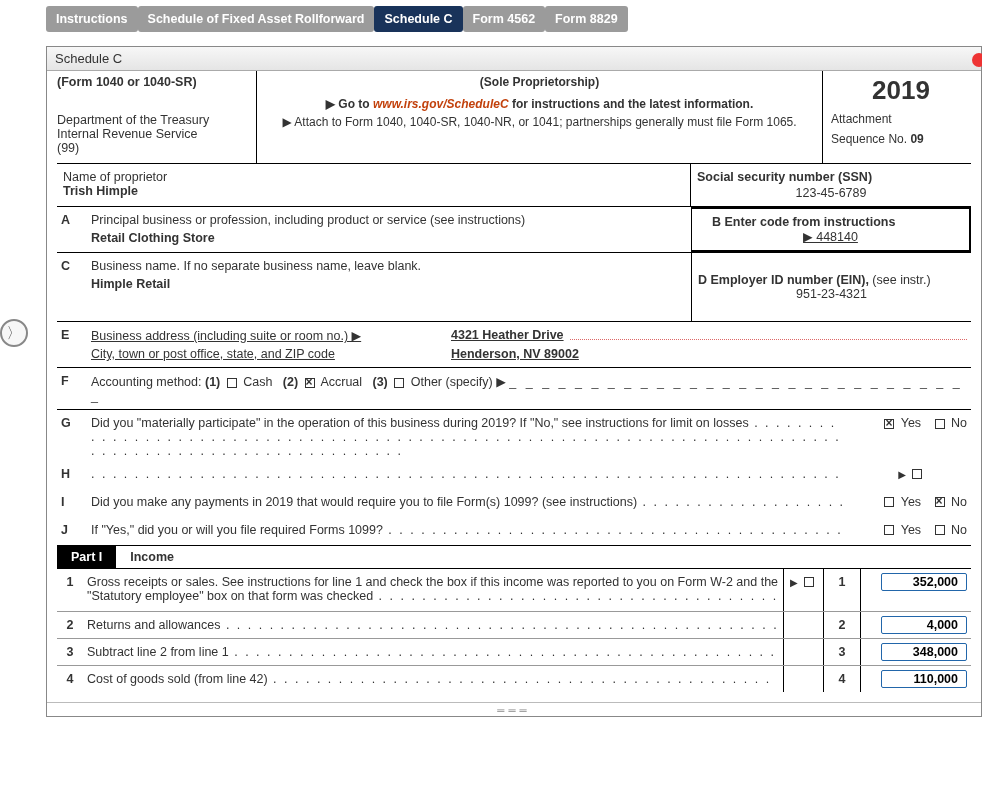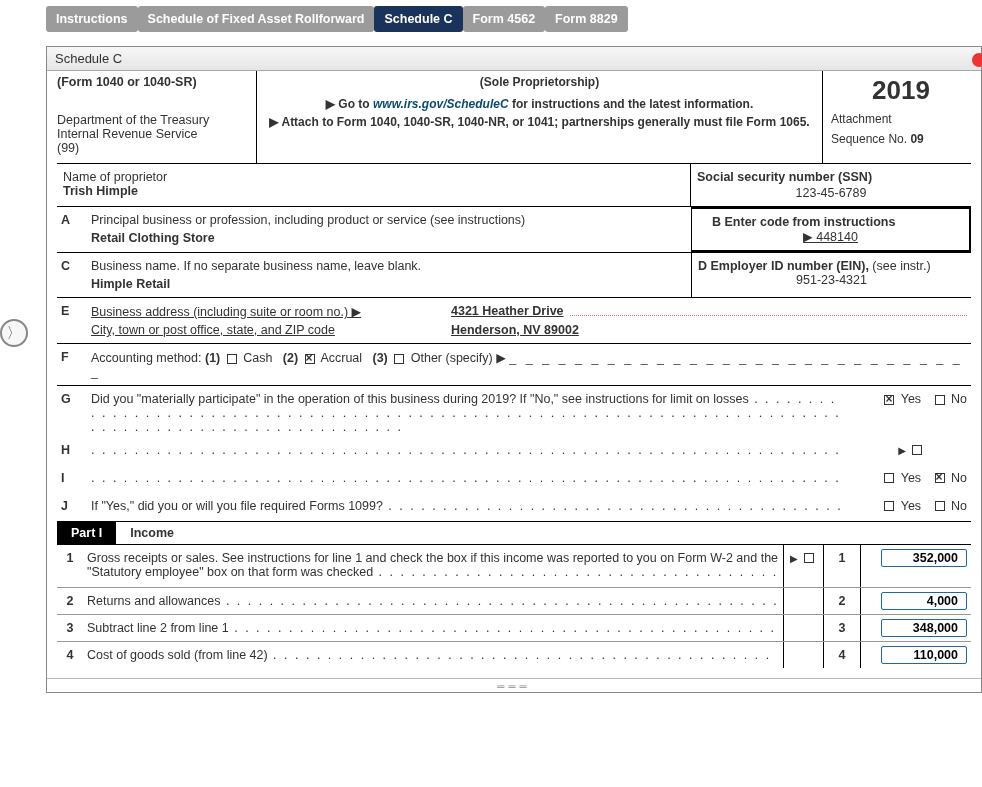--- a/index.html
+++ b/index.html
@@ -28,41 +28,41 @@
   .form-body { padding: 0 10px 10px 10px; }
   
   
   .hdr { display: flex; border-bottom: 1.5px solid #000; }
   .hdr-left { width: 200px; border-right: 1.5px solid #000; padding: 4px 6px 8px 0; }
   .hdr-mid { flex: 1; text-align: center; padding: 4px 6px 8px 6px; border-right: 1.5px solid #000; }
   .hdr-right { width: 148px; padding: 4px 0 8px 8px; }
   .form-no { font-weight: bold; font-size: 12.5px; }
   .subtitle { font-weight: bold; font-size: 12px; }
   .goto { margin-top: 8px; font-weight: bold; font-size: 12px; }
-  .goto a { color: #0c4a6e; text-decoration: none; font-style: italic; }
-  .attach { font-weight: bold; font-size: 12px; margin-top: 4px; }
+  .goto a { color: #c2410c; text-decoration: none; font-style: italic; }
+  .attach { font-weight: normal; font-size: 12px; margin-top: 4px; }
   .year { font-weight: bold; font-size: 26px; text-align: center; }
   .seq { font-size: 12px; margin-top: 6px; }
   .dept { margin-top: 24px; font-size: 12.5px; }
   
   
   .row-ns { display: flex; border-bottom: 1.5px solid #000; }
   .cell-name { flex: 1; padding: 6px 6px; border-right: 1.5px solid #000; }
   .cell-ssn { width: 280px; padding: 6px 6px; text-align:left;}
   .cell-ssn .val { text-align:center; display:block; margin-top:2px;}
   .bold { font-weight: bold; }
   
   
   .lrow { display: flex; border-bottom: 1px solid #000; }
   .lrow .letter { width: 30px; font-weight: bold; padding: 6px 4px; }
   .lrow .body { flex: 1; padding: 6px 4px; }
   .lrow .right { width: 280px; border-left: 1.5px solid #000; padding: 6px 20px; }
   .lrow .right .val { text-align:center; display:block;text-decoration:underline; }
   .boxed { border: 2px solid #000; }
-  .halfright { width: 280px; border-left: 1.5px solid #000; padding: 6px 6px; position:relative;margin-left:42px; }
+  .halfright { width: 280px; border-left: 1.5px solid #000; padding: 20px 6px; position:relative;margin-left:42px; }
   
   .sub { margin-top: 4px; }
   .addrline { display:flex;text-decoration:underline; }
   .addrline .lbl { width: 360px; }
   .addrline .val { font-weight:bold; }
   
   .checkbox { display:inline-block; width:10px; height:10px; border:1.2px solid #333; vertical-align:middle; margin:0 3px; position:relative; }
   .checkbox.checked::after { content:"×"; position:absolute; top:-4px; left:0; font-size:12px; font-weight:bold;}
   
   .dotlead { overflow:hidden; }
@@ -209,21 +209,21 @@
       </div>
 
       <div class="qrow">
         <div class="letter">H</div>
         <div class="qtext oneline"><span class="dotlead"></span></div>
         <div class="ynbox"><span class="tri">▶</span> <span class="checkbox"></span>&nbsp;&nbsp;&nbsp;&nbsp;&nbsp;&nbsp;&nbsp;&nbsp;&nbsp;&nbsp;&nbsp;&nbsp;</div>
       </div>
 
       <div class="qrow">
         <div class="letter">I</div>
-        <div class="qtext oneline"><span class="dotlead"></span></div>
+        <div class="qtext oneline"><span>Did you make any payments in 2019 that would require you to file Form(s) 1099? (see instructions)</span><span class="dotlead"></span></div>
         <div class="ynbox">
           <span class="checkbox"></span> <span>Yes</span>
           &nbsp;&nbsp;<span class="checkbox checked"></span> <span>No</span>
         </div>
       </div>
 
       <div class="qrow">
         <div class="letter">J</div>
         <div class="qtext oneline"><span>If "Yes," did you or will you file required Forms 1099?</span><span class="dotlead"></span></div>
         <div class="ynbox">

